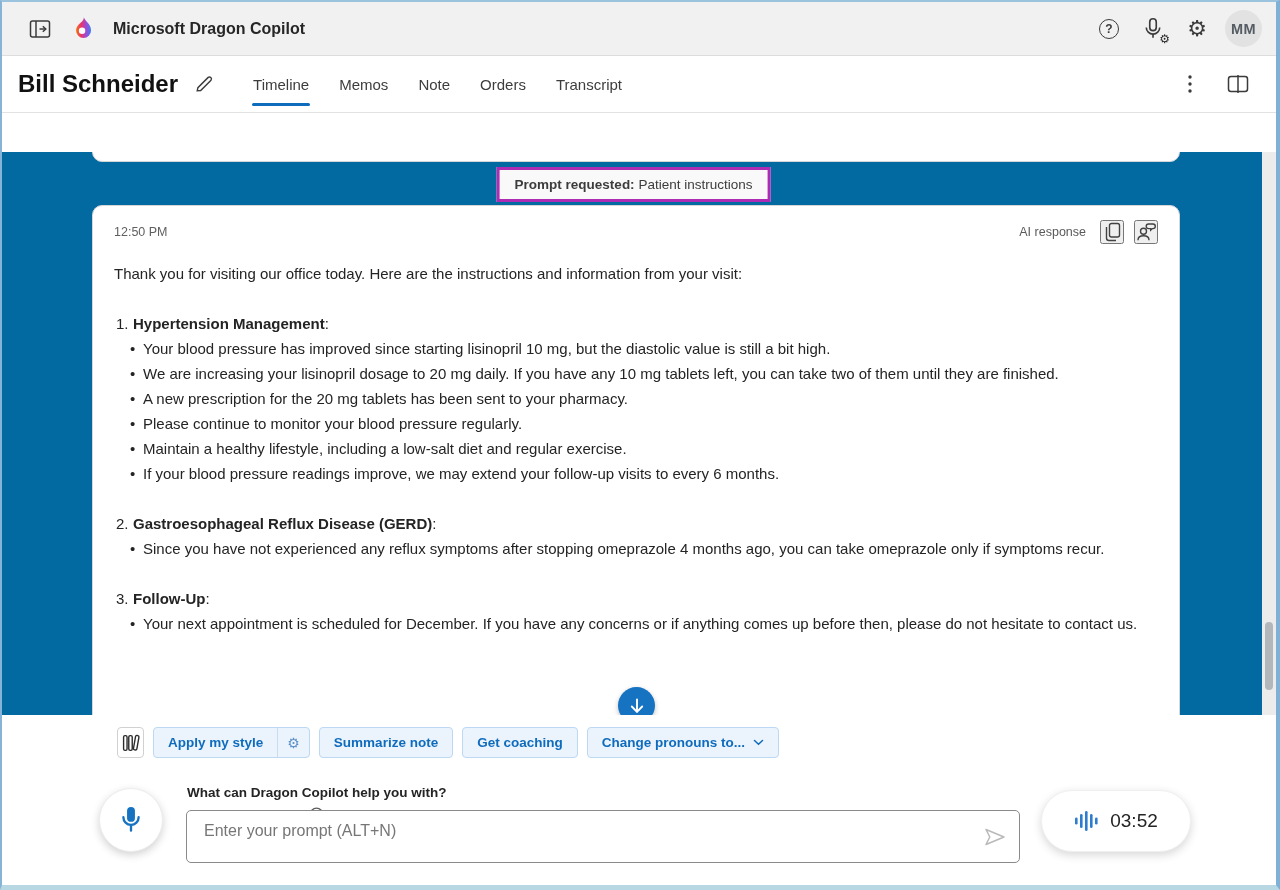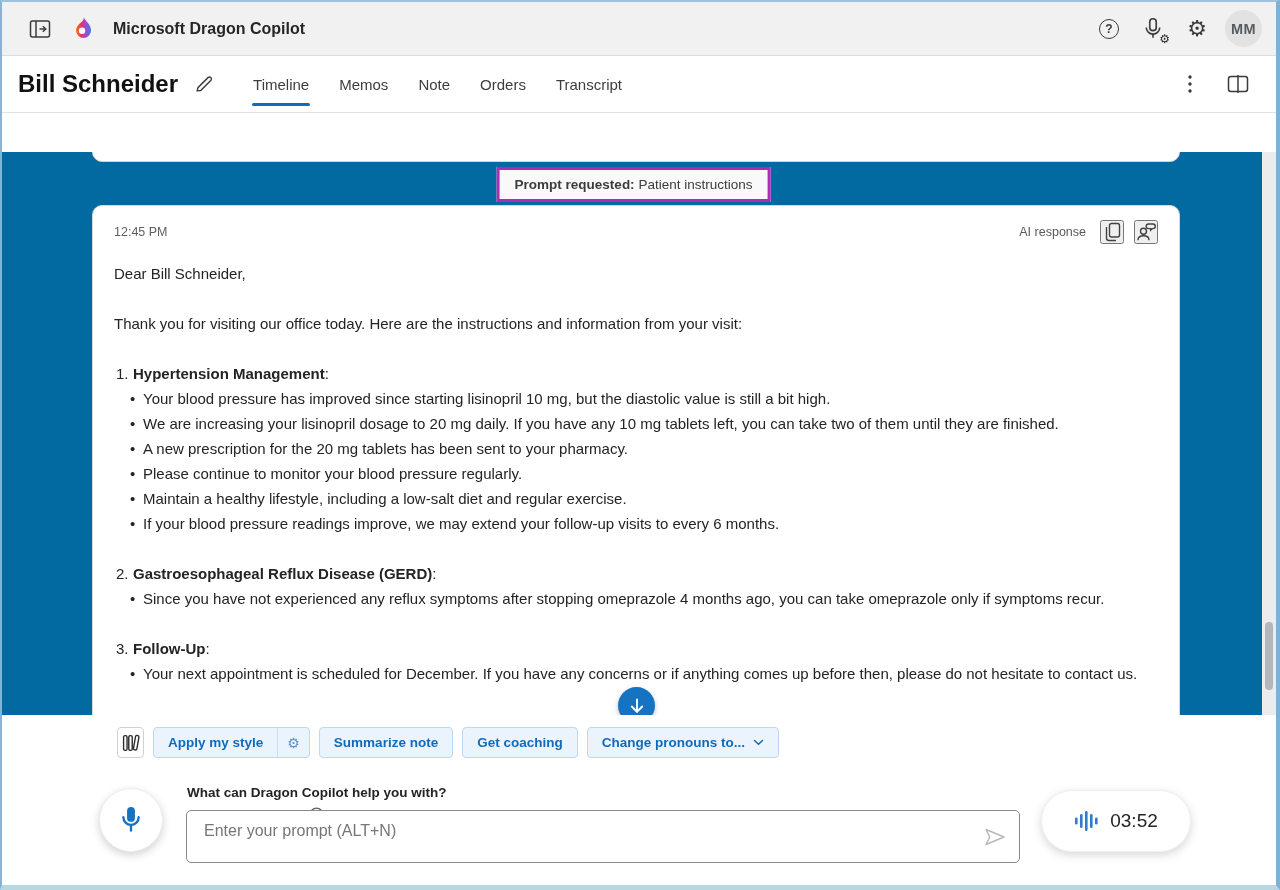--- a/index.html
+++ b/index.html
@@ -220,21 +220,21 @@
 
   <div class="content">
     <div class="partial-card"></div>
 
     <div class="prompt-badge">
       <b>Prompt requested:</b><span> Patient instructions</span>
     </div>
 
     <div class="ai-card">
       <div class="card-header">
-        <span class="timestamp">12:45 PM</span>
+        <span class="timestamp">12:50 PM</span>
         <div class="card-header-right">
           <span class="ai-label">AI response</span>
           <button class="mini-icon-btn">
             <span>
               <svg width="18" height="20" viewBox="0 0 18 20" fill="none" stroke="#424242" stroke-width="1.4">
                 <rect x="6.5" y="1.5" width="10" height="13.5" rx="2"></rect>
                 <path d="M3.5 5v11a2.5 2.5 0 0 0 2.5 2.5h7"></path>
               </svg>
             </span>
           </button>
@@ -244,21 +244,20 @@
                 <circle cx="7.5" cy="9.2" r="3"></circle>
                 <path d="M2 18.2c0-3 2.4-4.4 5.5-4.4s5.5 1.4 5.5 4.4"></path>
                 <path d="M12.5 2h4.5a2.3 2.3 0 0 1 2.3 2.3c0 1.3-1 2.3-2.3 2.3h-.6l-1.7 1.6V6.6h-2.2a2.3 2.3 0 0 1 0-4.6z"></path>
               </svg>
             </span>
           </button>
         </div>
       </div>
 
       <div class="card-body">
-        <div class="para">Dear Bill Schneider,</div>
         <div class="para">Thank you for visiting our office today. Here are the instructions and information from your visit:</div>
 
         <div class="sec-head"><span class="sec-num">1.</span><b>Hypertension Management</b><span>:</span></div>
         <ul class="bullets">
           <li>Your blood pressure has improved since starting lisinopril 10 mg, but the diastolic value is still a bit high.</li>
           <li>We are increasing your lisinopril dosage to 20 mg daily. If you have any 10 mg tablets left, you can take two of them until they are finished.</li>
           <li>A new prescription for the 20 mg tablets has been sent to your pharmacy.</li>
           <li>Please continue to monitor your blood pressure regularly.</li>
           <li>Maintain a healthy lifestyle, including a low-salt diet and regular exercise.</li>
           <li>If your blood pressure readings improve, we may extend your follow-up visits to every 6 months.</li>

